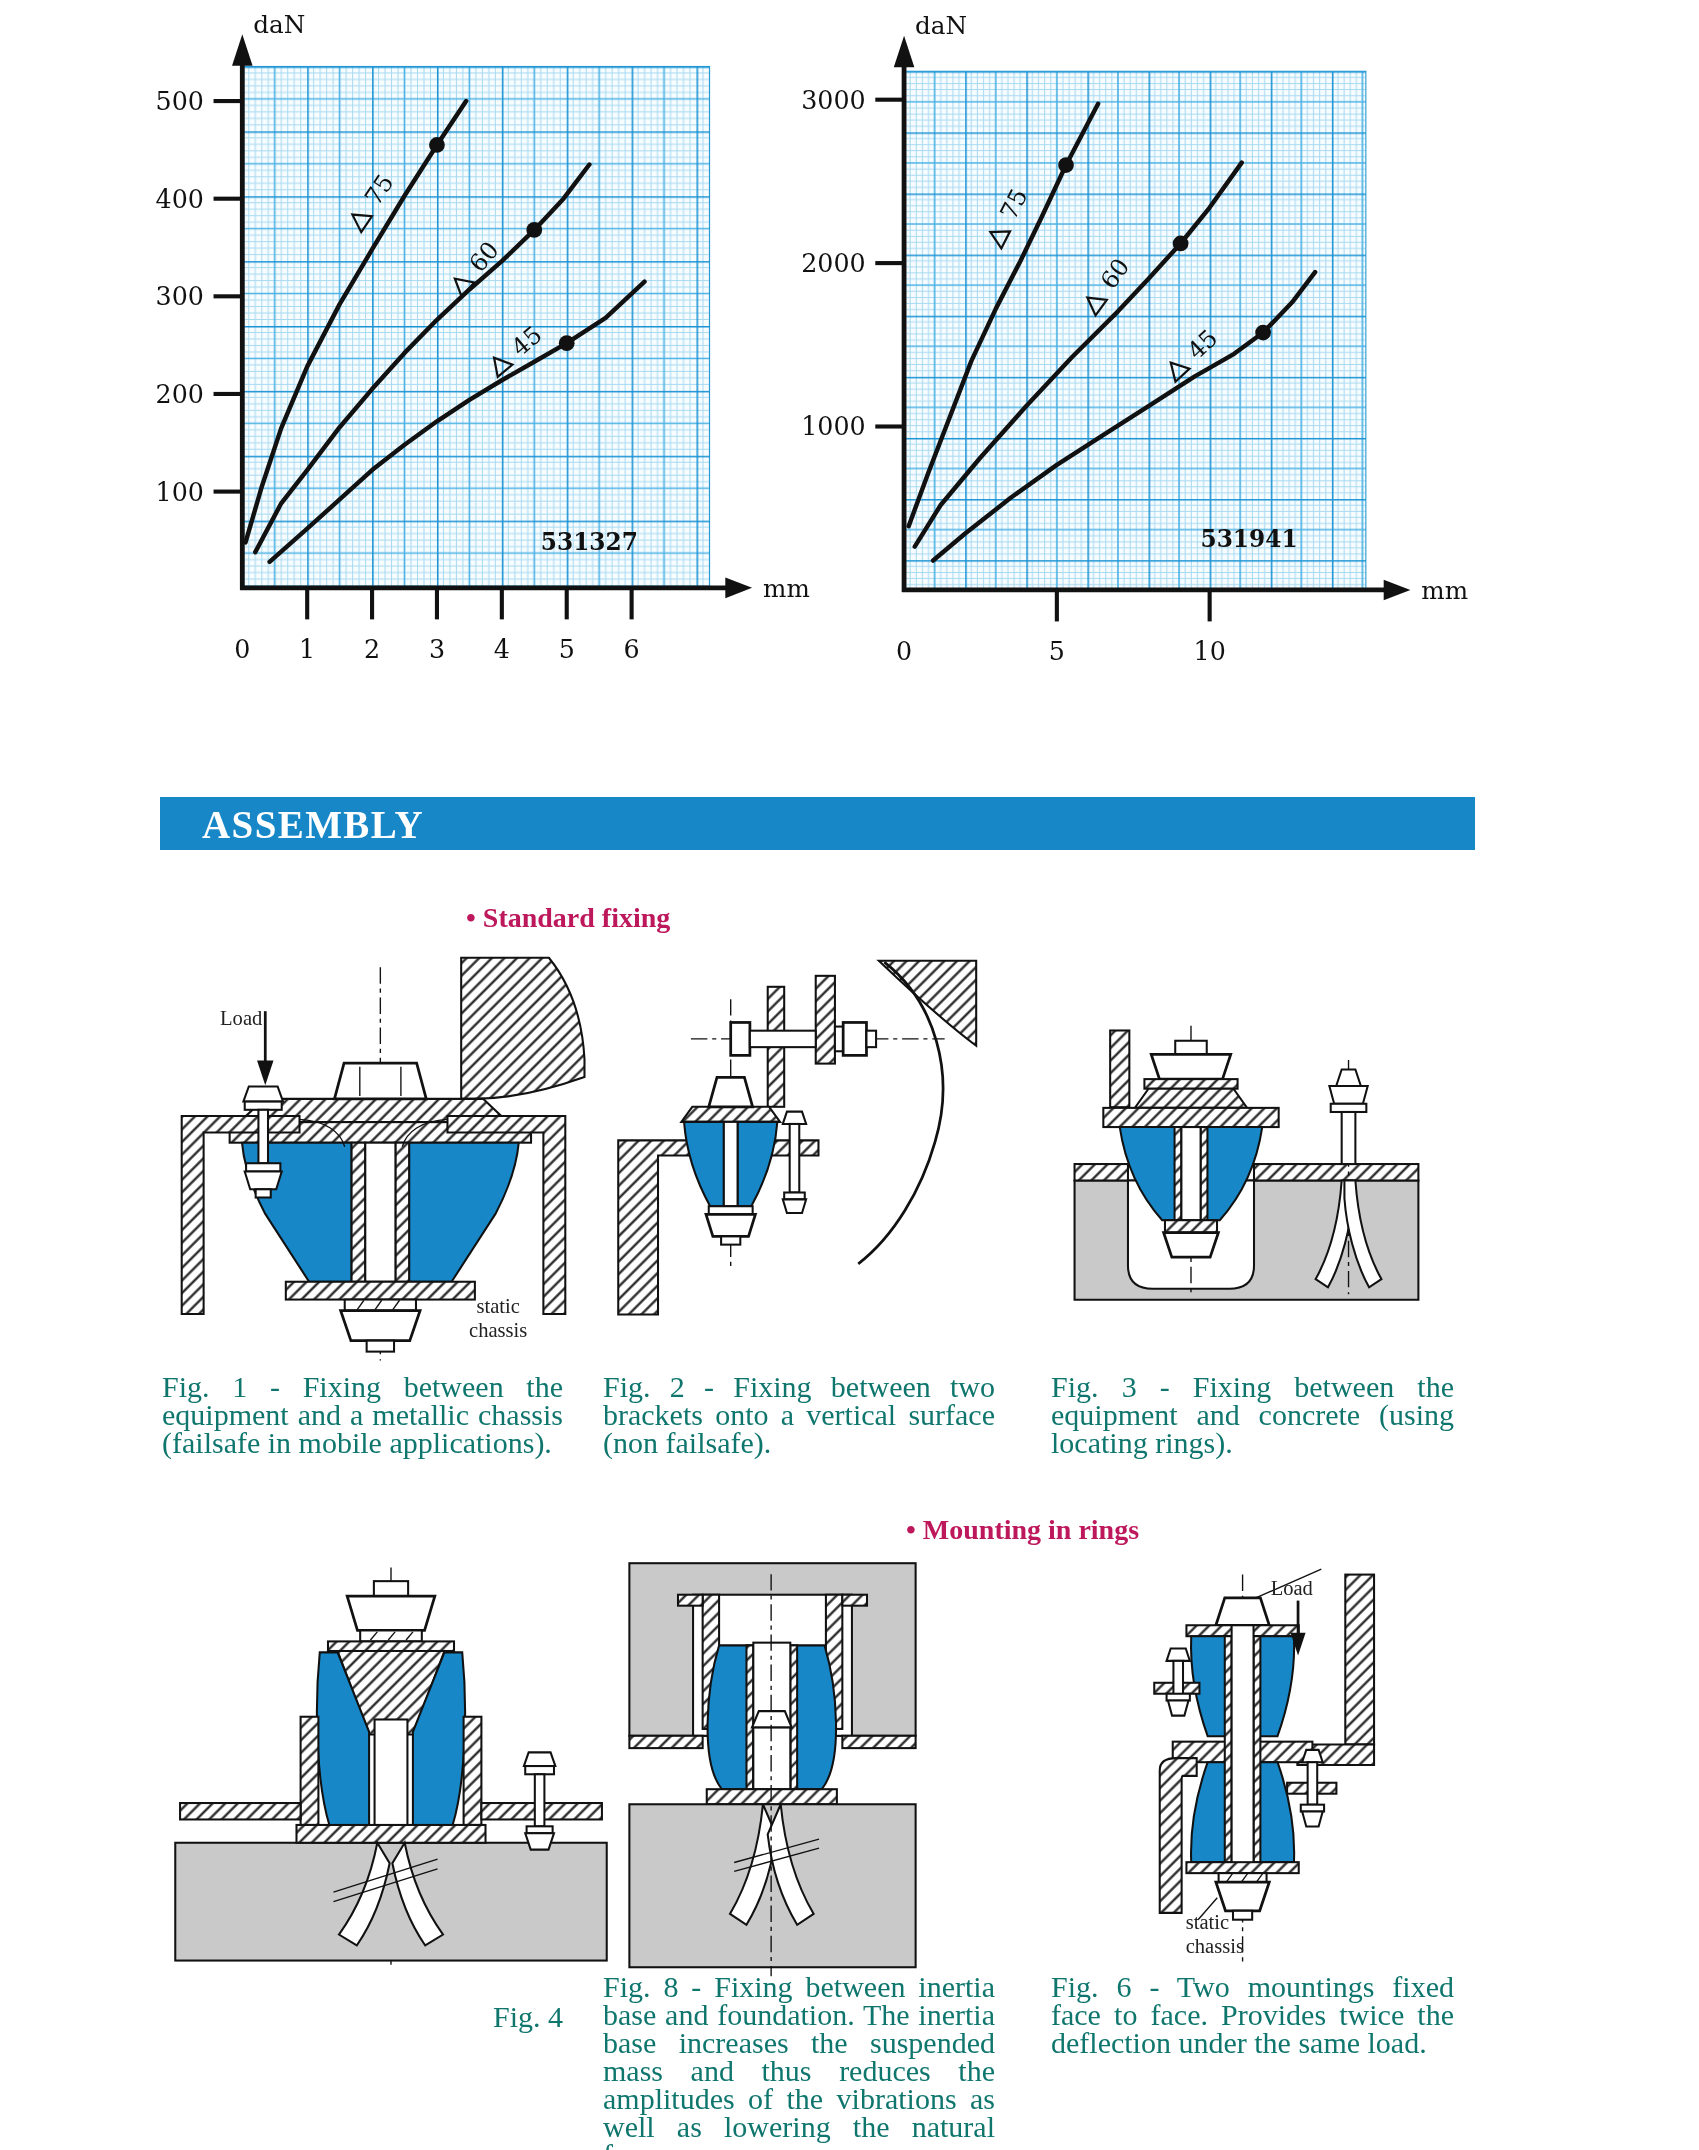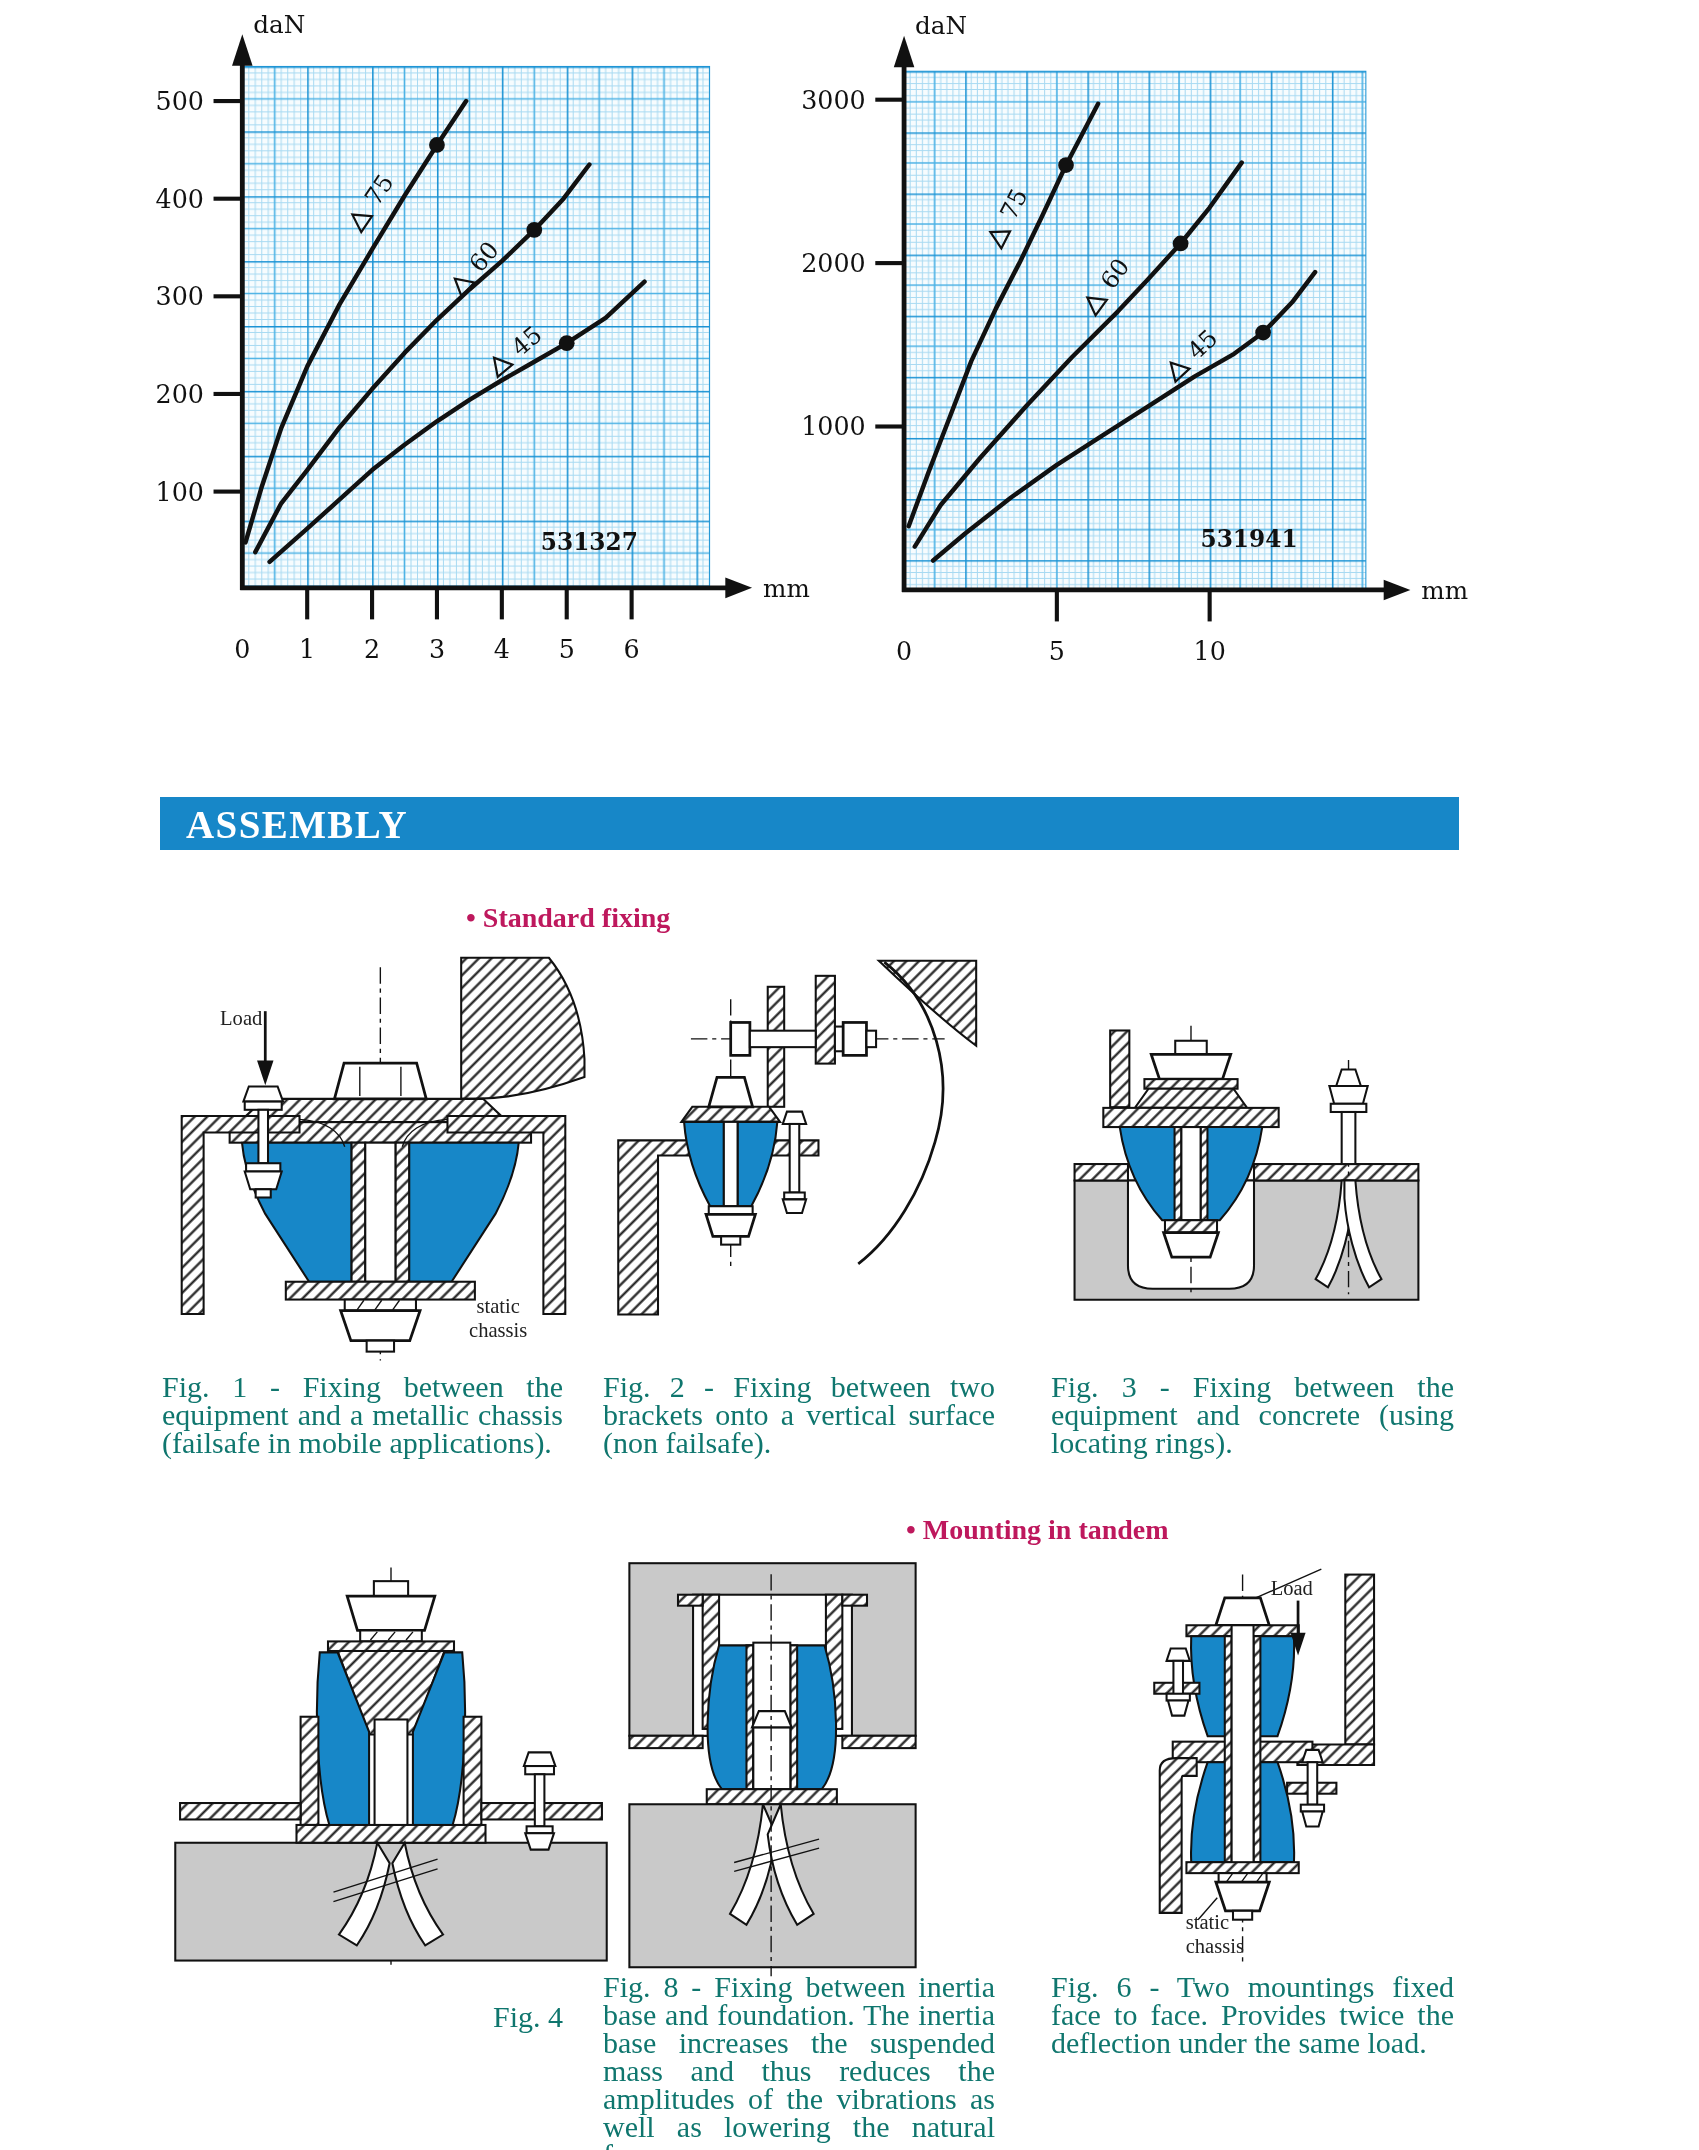--- a/index.html
+++ b/index.html
@@ -11,21 +11,21 @@
   .mt{fill:url(#hatch);stroke:#111;stroke-width:3;}
   .wh{fill:#fff;stroke:#111;stroke-width:3;}
   .wh4{fill:#fff;stroke:#111;stroke-width:4;}
   .rb{fill:#1787c8;stroke:#111;stroke-width:3;}
   .cc{fill:#c9c9c9;stroke:#111;stroke-width:3;}
   .cl{fill:none;stroke:#111;stroke-width:2;stroke-dasharray:24 7 6 7;}
   .oln{fill:none;stroke:#111;stroke-width:4;}
   .thin{fill:none;stroke:#111;stroke-width:2;}
   text.lbl{font-family:"Liberation Serif",serif;font-size:30px;fill:#222;}
   
-  #banner{left:160px;top:797px;width:1299px;height:53px;background:#1787c8;}
+  #banner{left:160px;top:797px;width:1299px;height:53px;background:#1787c8;padding-left:16px;}
   #banner span{display:block;padding-left:26px;line-height:55px;font-size:39px;font-weight:bold;
                letter-spacing:1.4px;color:#ffffff;}
   .section-head{font-size:28px;font-weight:bold;text-align:left;color:#be185d;}
   .cap{font-size:30px;line-height:28px;text-align:justify;color:#0f766e;}
   .cap.nojust{text-align:right;}
 </style>
 </head>
 <body>
 
 <svg width="0" height="0" style="position:absolute" aria-hidden="true">
@@ -178,21 +178,21 @@
         <text x="18" y="10" text-anchor="middle" style="font-family:&quot;DejaVu Serif&quot;,serif;font-size:35px;fill:#111;font-weight:400">45</text>
       </g>
       <text x="610.62" y="798.99" text-anchor="start" style="font-family:&quot;DejaVu Serif&quot;,serif;font-size:34px;fill:#111;font-weight:600">531941</text>
     </svg>
 
   <div id="banner" class="abs">
     <span>ASSEMBLY</span>
   </div>
 
   <div class="abs section-head" style="left:466px;top:902px;width:686px">• Standard fixing</div>
-  <div class="abs section-head" style="left:906px;top:1514px;width:686px">• Mounting in tandem</div>
+  <div class="abs section-head" style="left:906px;top:1514px;width:686px">• Mounting in rings</div>
 
   <svg class="abs" style="left:161px;top:955px" width="425" height="411" viewBox="0 0 620 600">
     <line class="cl" x1="320" y1="18" x2="320" y2="592"></line>
     <path class="mt" d="M438,4 L566,4 C600,46 615,96 618,152 L618,178 C556,200 498,210 456,210 L438,210 Z"></path>
     <path class="mt" d="M150,210 L470,210 L506,244 L114,244 Z"></path>
     <rect class="mt" x="100" y="244" width="440" height="30"></rect>
     <path class="wh4" d="M253,210 L267,158 L373,158 L387,210 Z"></path>
     <line class="thin" x1="290" y1="163" x2="290" y2="206"></line>
       <line class="thin" x1="350" y1="163" x2="350" y2="206"></line>
     <path class="rb" d="M118,274 L278,274 L278,477 L216,477 L152,378 C133,342 121,308 118,274 Z"></path>

